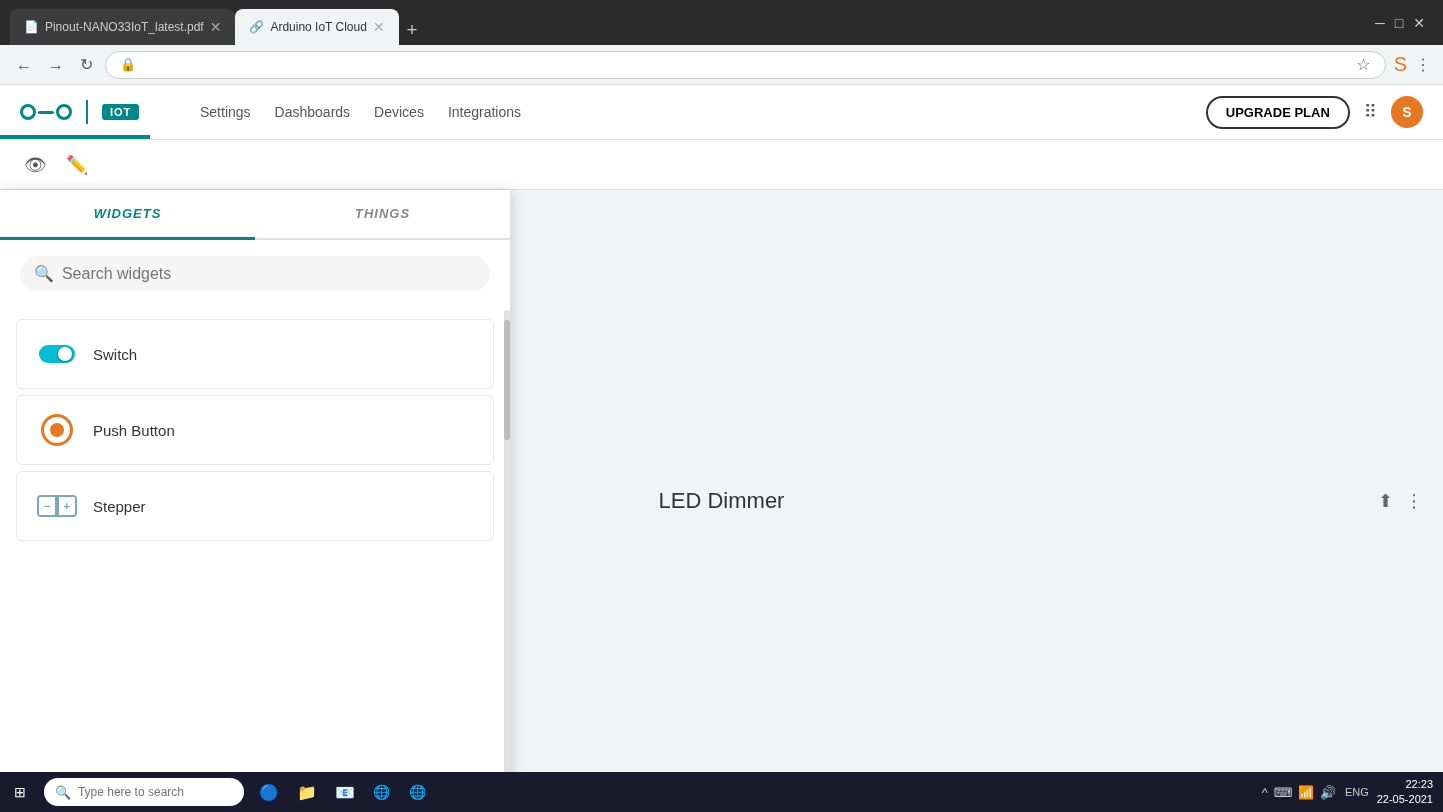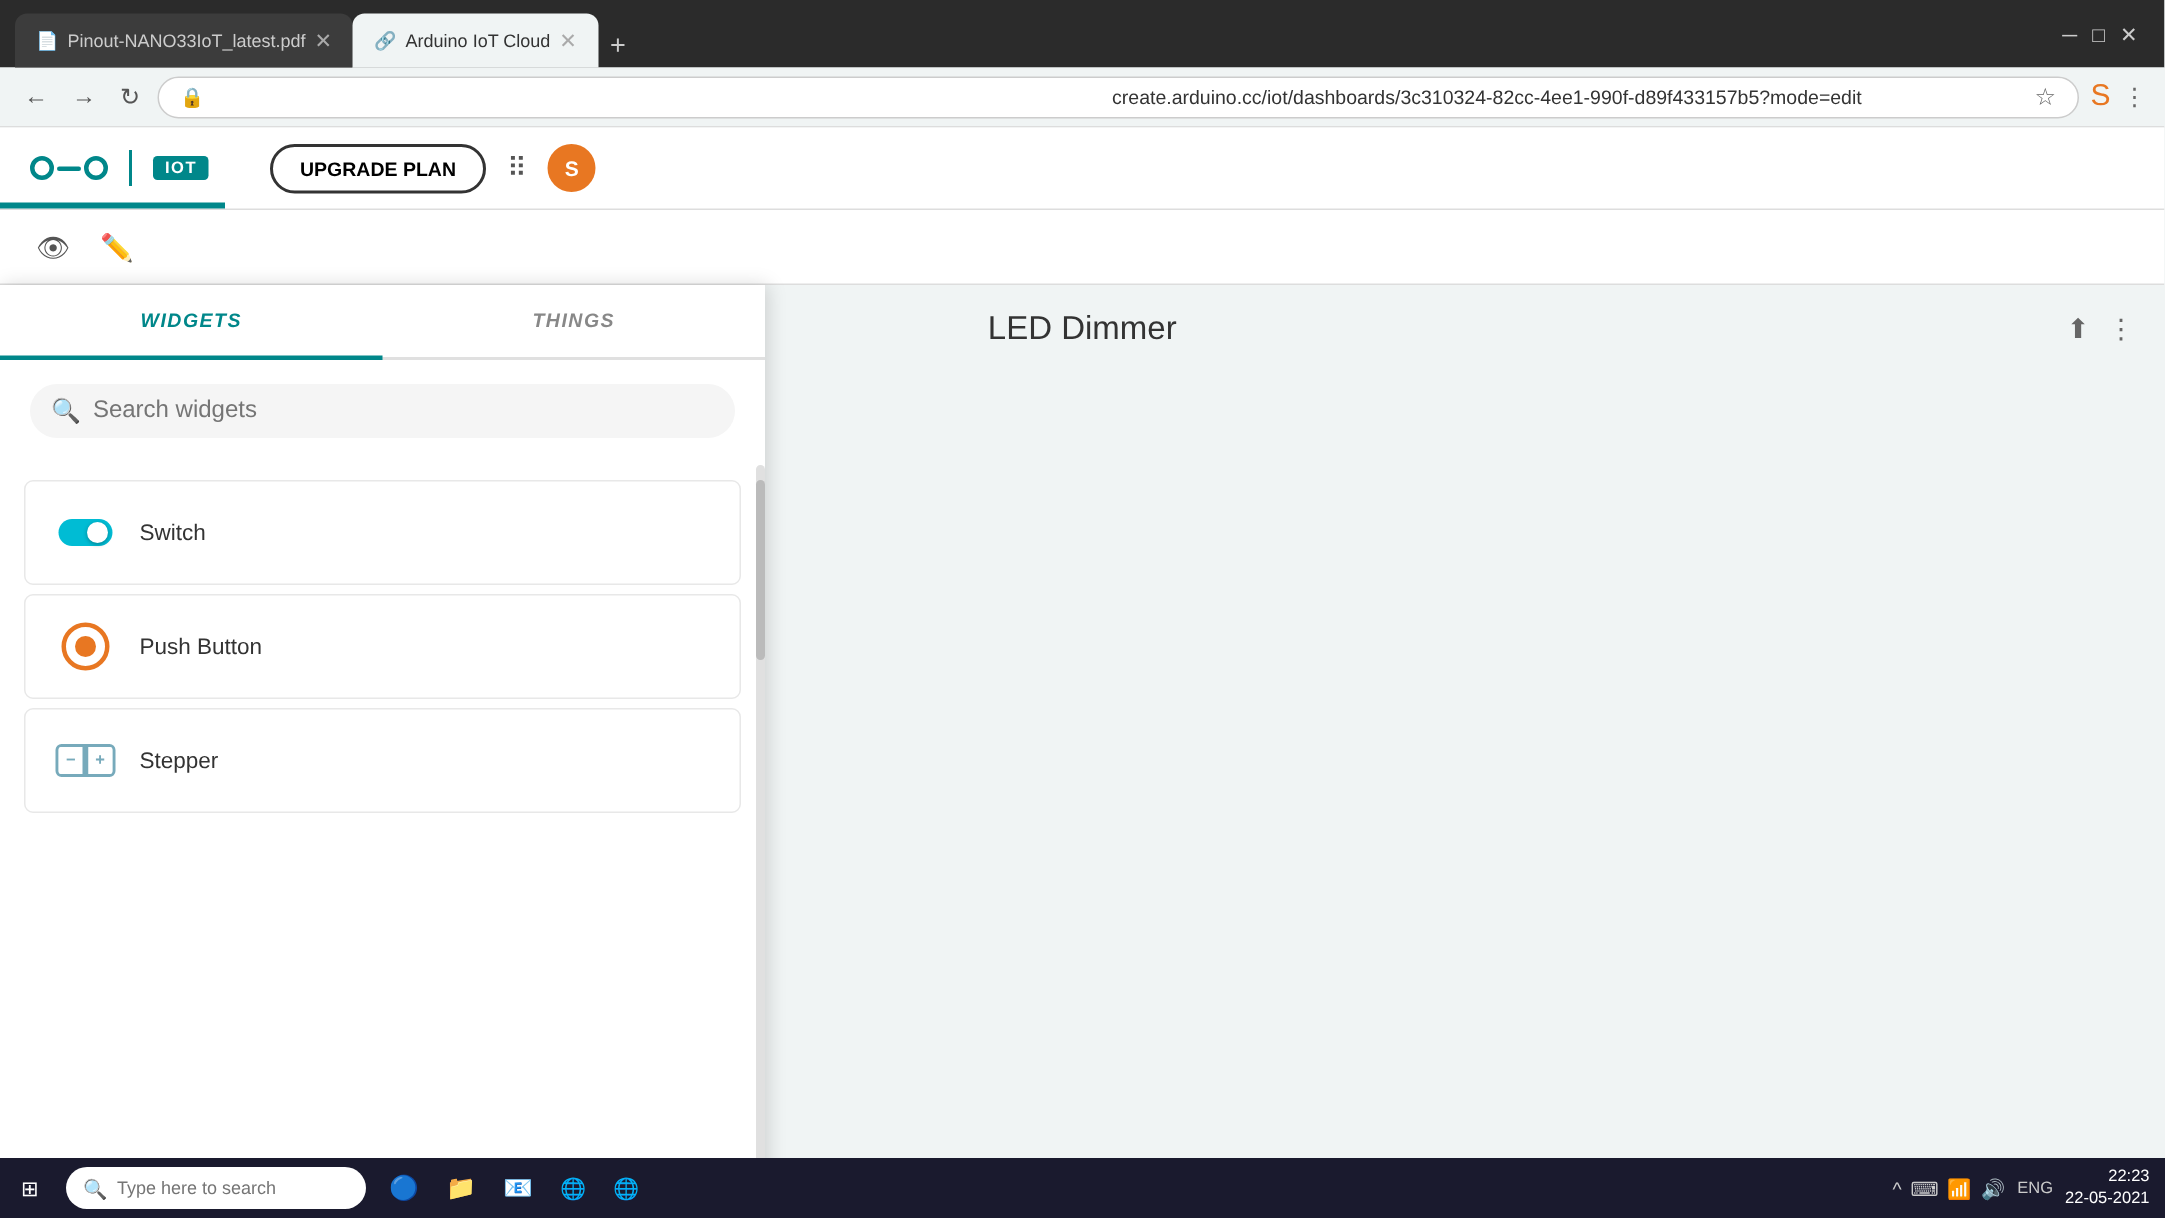--- a/index.html
+++ b/index.html
@@ -37,21 +37,21 @@
     .user-avatar { width: 32px; height: 32px; border-radius: 50%; background: #e87722; color: white; display: flex; align-items: center; justify-content: center; font-weight: bold; font-size: 14px; cursor: pointer; }
 
     
     .sub-header { background: white; height: 50px; display: flex; align-items: center; padding: 0 20px; border-bottom: 1px solid #ddd; gap: 12px; }
     .sub-header-btn { background: none; border: none; cursor: pointer; font-size: 18px; color: #555; padding: 4px; }
 
     
     .main-area { display: flex; height: calc(812px - 45px - 40px - 55px - 50px); position: relative; }
 
     
-    .dashboard-content { flex: 1; display: flex; flex-direction: column; align-items: center; position: relative; }
+    .dashboard-content { flex: 1; display: flex; flex-direction: column; align-items: center; position: relative; justify-content: center; }
     .dashboard-title-row { width: 100%; display: flex; justify-content: center; align-items: center; padding: 16px 20px; position: relative; }
     .dashboard-title { font-size: 22px; font-weight: 500; color: #333; }
     .dashboard-actions { position: absolute; right: 20px; display: flex; gap: 12px; }
     .dash-share-btn, .dash-more-btn { background: none; border: none; cursor: pointer; font-size: 18px; color: #666; }
 
     
     .widget-panel { position: absolute; left: 0; top: 0; width: 510px; background: white; box-shadow: 2px 0 12px rgba(0,0,0,0.15); z-index: 100; height: 100%; }
     .panel-tabs { display: flex; border-bottom: 2px solid #e0e0e0; font-style: italic; }
     .panel-tab { flex: 1; text-align: center; padding: 16px; font-size: 13px; font-weight: bold; letter-spacing: 1px; cursor: pointer; color: #888; }
     .panel-tab.active { color: #00878a; border-bottom: 3px solid #00878a; margin-bottom: -2px; }
@@ -127,21 +127,20 @@
     <span style="color:#ccc;font-size:14px;cursor:pointer;">✕</span>
   </div>
 </div>
 
 <div class="address-bar-row">
   <button class="nav-btn">←</button>
   <button class="nav-btn">→</button>
   <button class="nav-btn">↻</button>
   <div class="address-bar">
     <span style="color:#666;font-size:13px;margin-right:6px;">🔒</span>
-    <span>create.arduino.cc/iot/dashboards/3c310324-82cc-4ee1-990f-d89f433157b5?mode=edit</span>
     <div class="address-right">
       <button class="star-btn">☆</button>
     </div>
   </div>
   <button class="more-btn" style="font-size:20px;color:#e87722;background:none;border:none;cursor:pointer;">S</button>
   <button class="more-btn">⋮</button>
 </div>
 
 <div class="app-header">
   <div class="logo-area">
@@ -149,20 +148,26 @@
       <div class="logo-circles">
         <div class="logo-circle" style="width:16px;height:16px;border:3px solid #00878a;border-radius:50%;"></div>
         <div style="width:16px;height:3px;background:#00878a;border-radius:2px;"></div>
         <div class="logo-circle" style="width:16px;height:16px;border:3px solid #00878a;border-radius:50%;"></div>
       </div>
     </div>
     <div class="logo-divider"></div>
     <div class="iot-badge">IOT</div>
   </div>
   <div class="green-bar" style="position:absolute;bottom:0;left:0;width:150px;height:4px;background:#00878a;"></div>
+  <nav class="header-nav">
+    <a>Settings</a>
+    <a>Dashboards</a>
+    <a>Devices</a>
+    <a>Integrations</a>
+  </nav>
   <div class="header-actions">
     <button class="upgrade-btn">UPGRADE PLAN</button>
     <span class="grid-icon">⠿</span>
     <div class="user-avatar">S</div>
   </div>
 </div>
 
 <div class="sub-header">
   <button class="sub-header-btn">👁</button>
   <button class="sub-header-btn">✏️</button>

